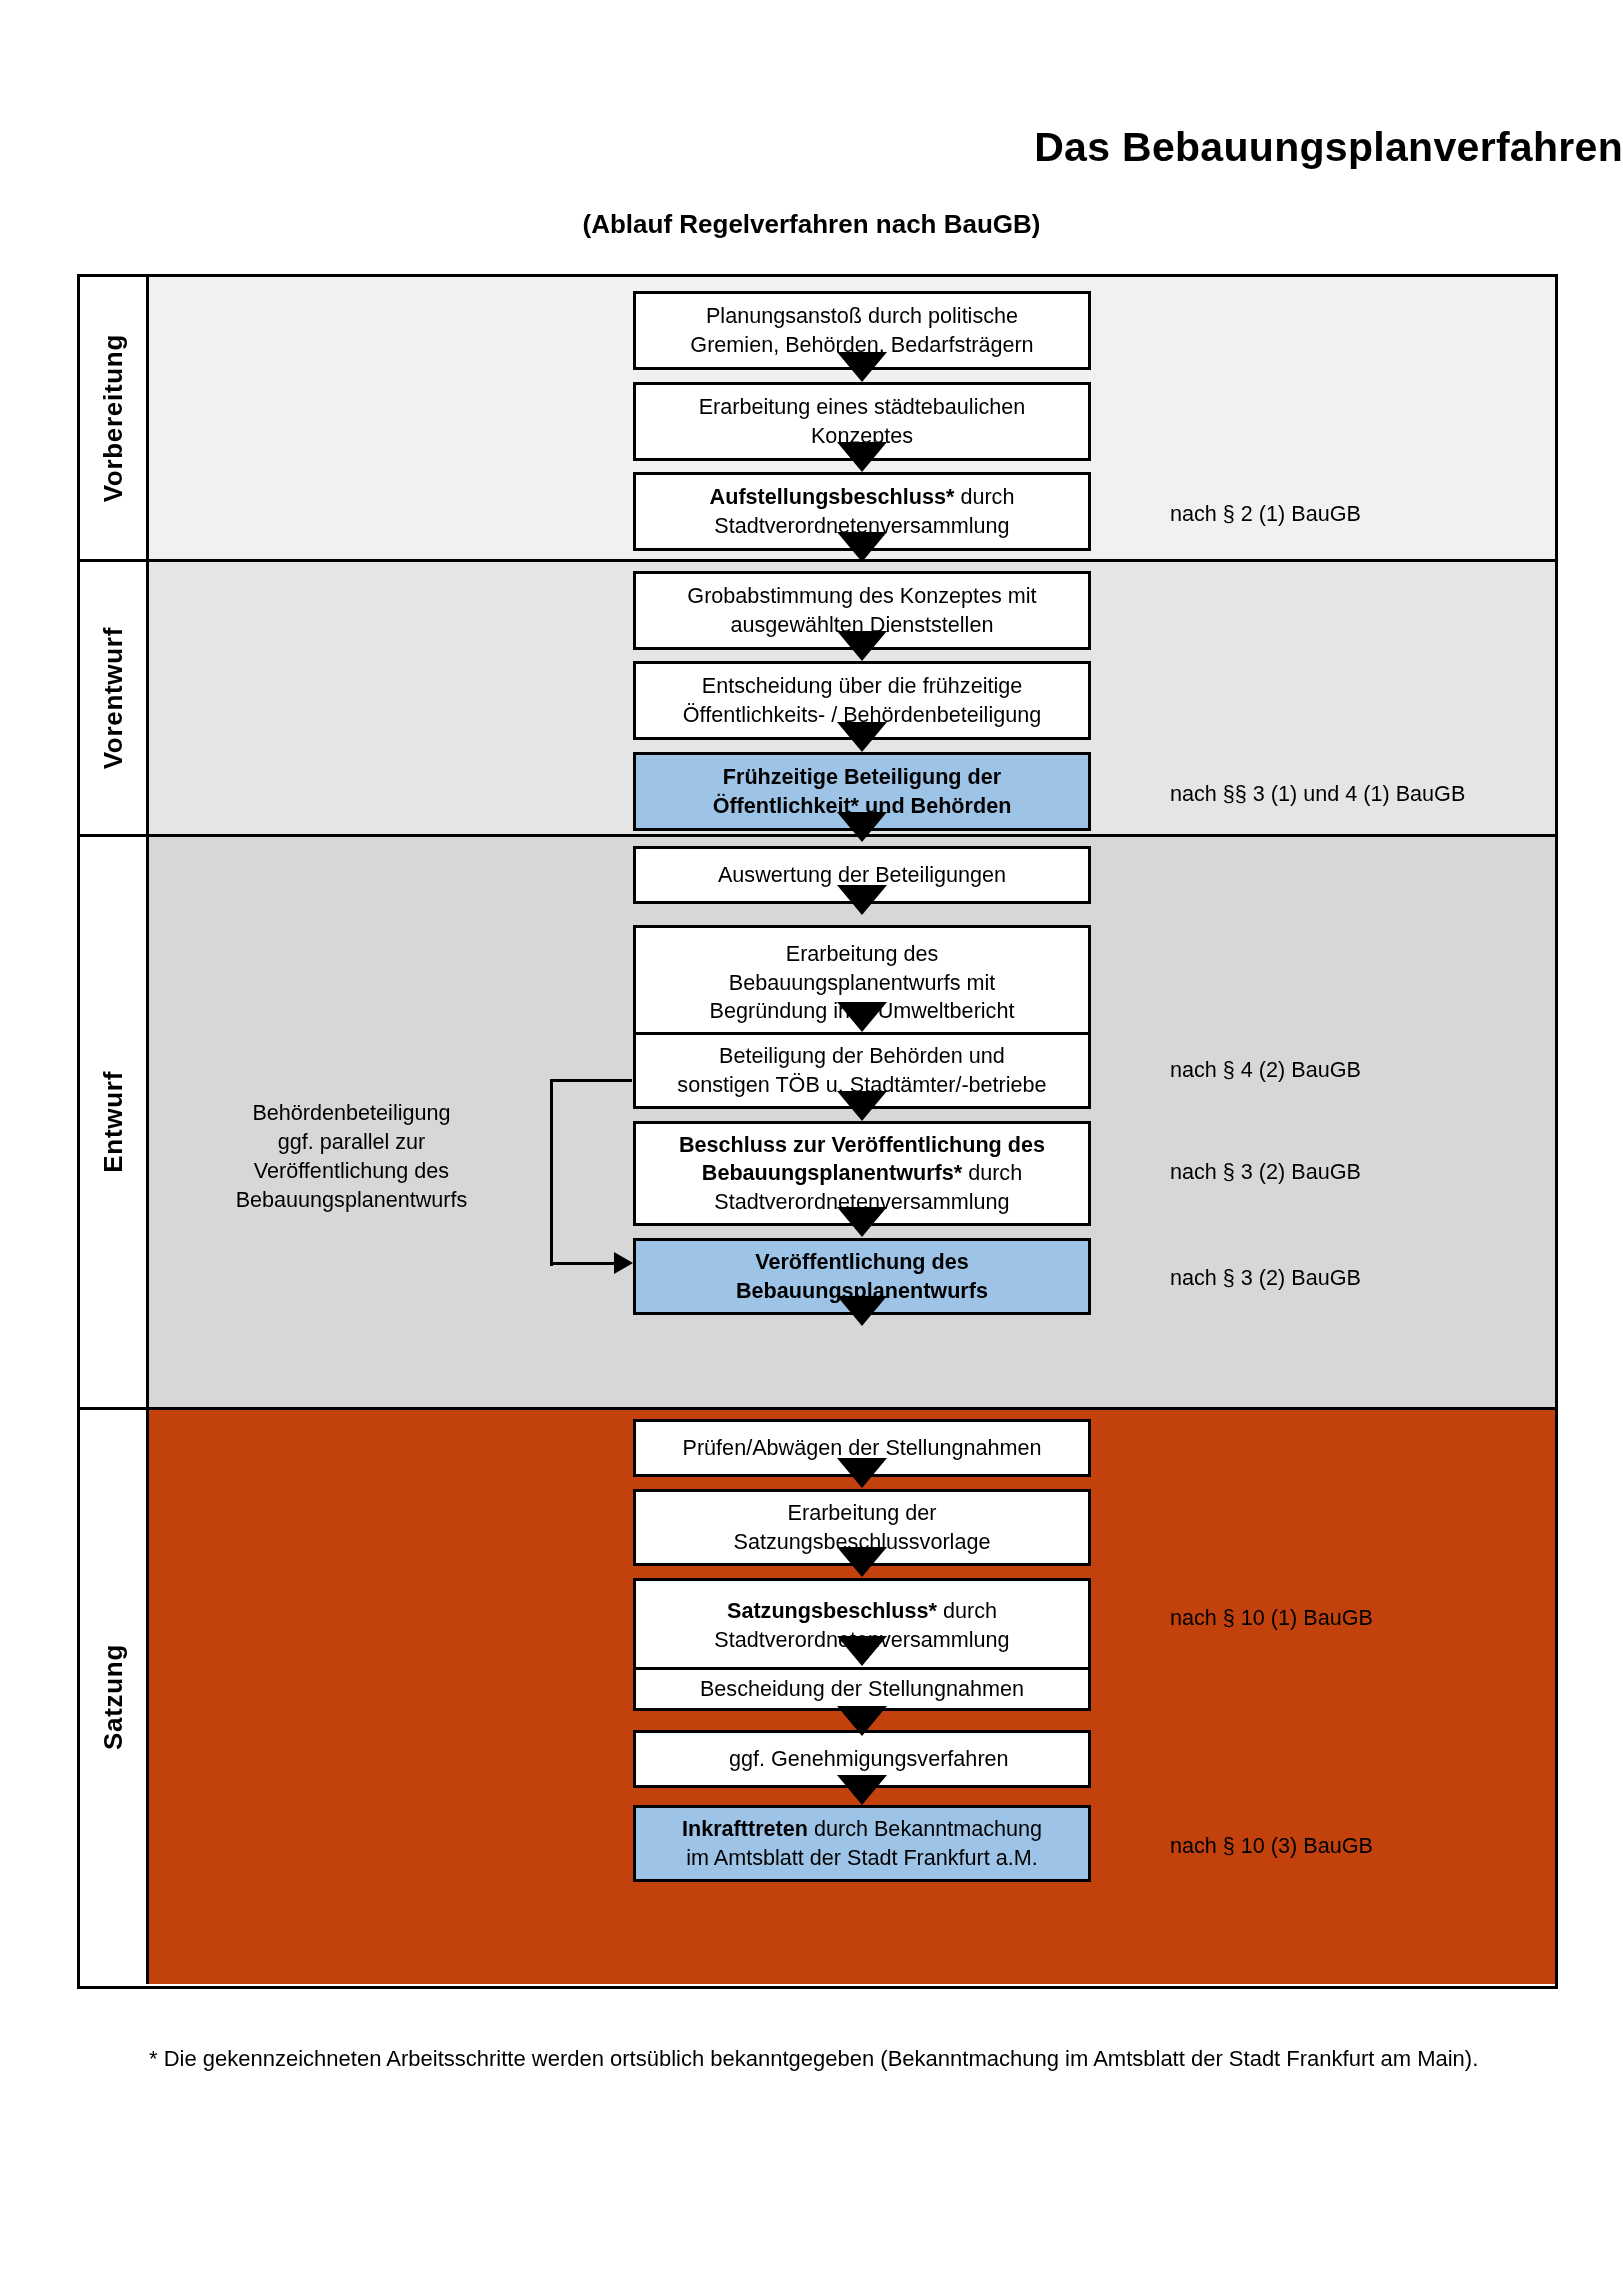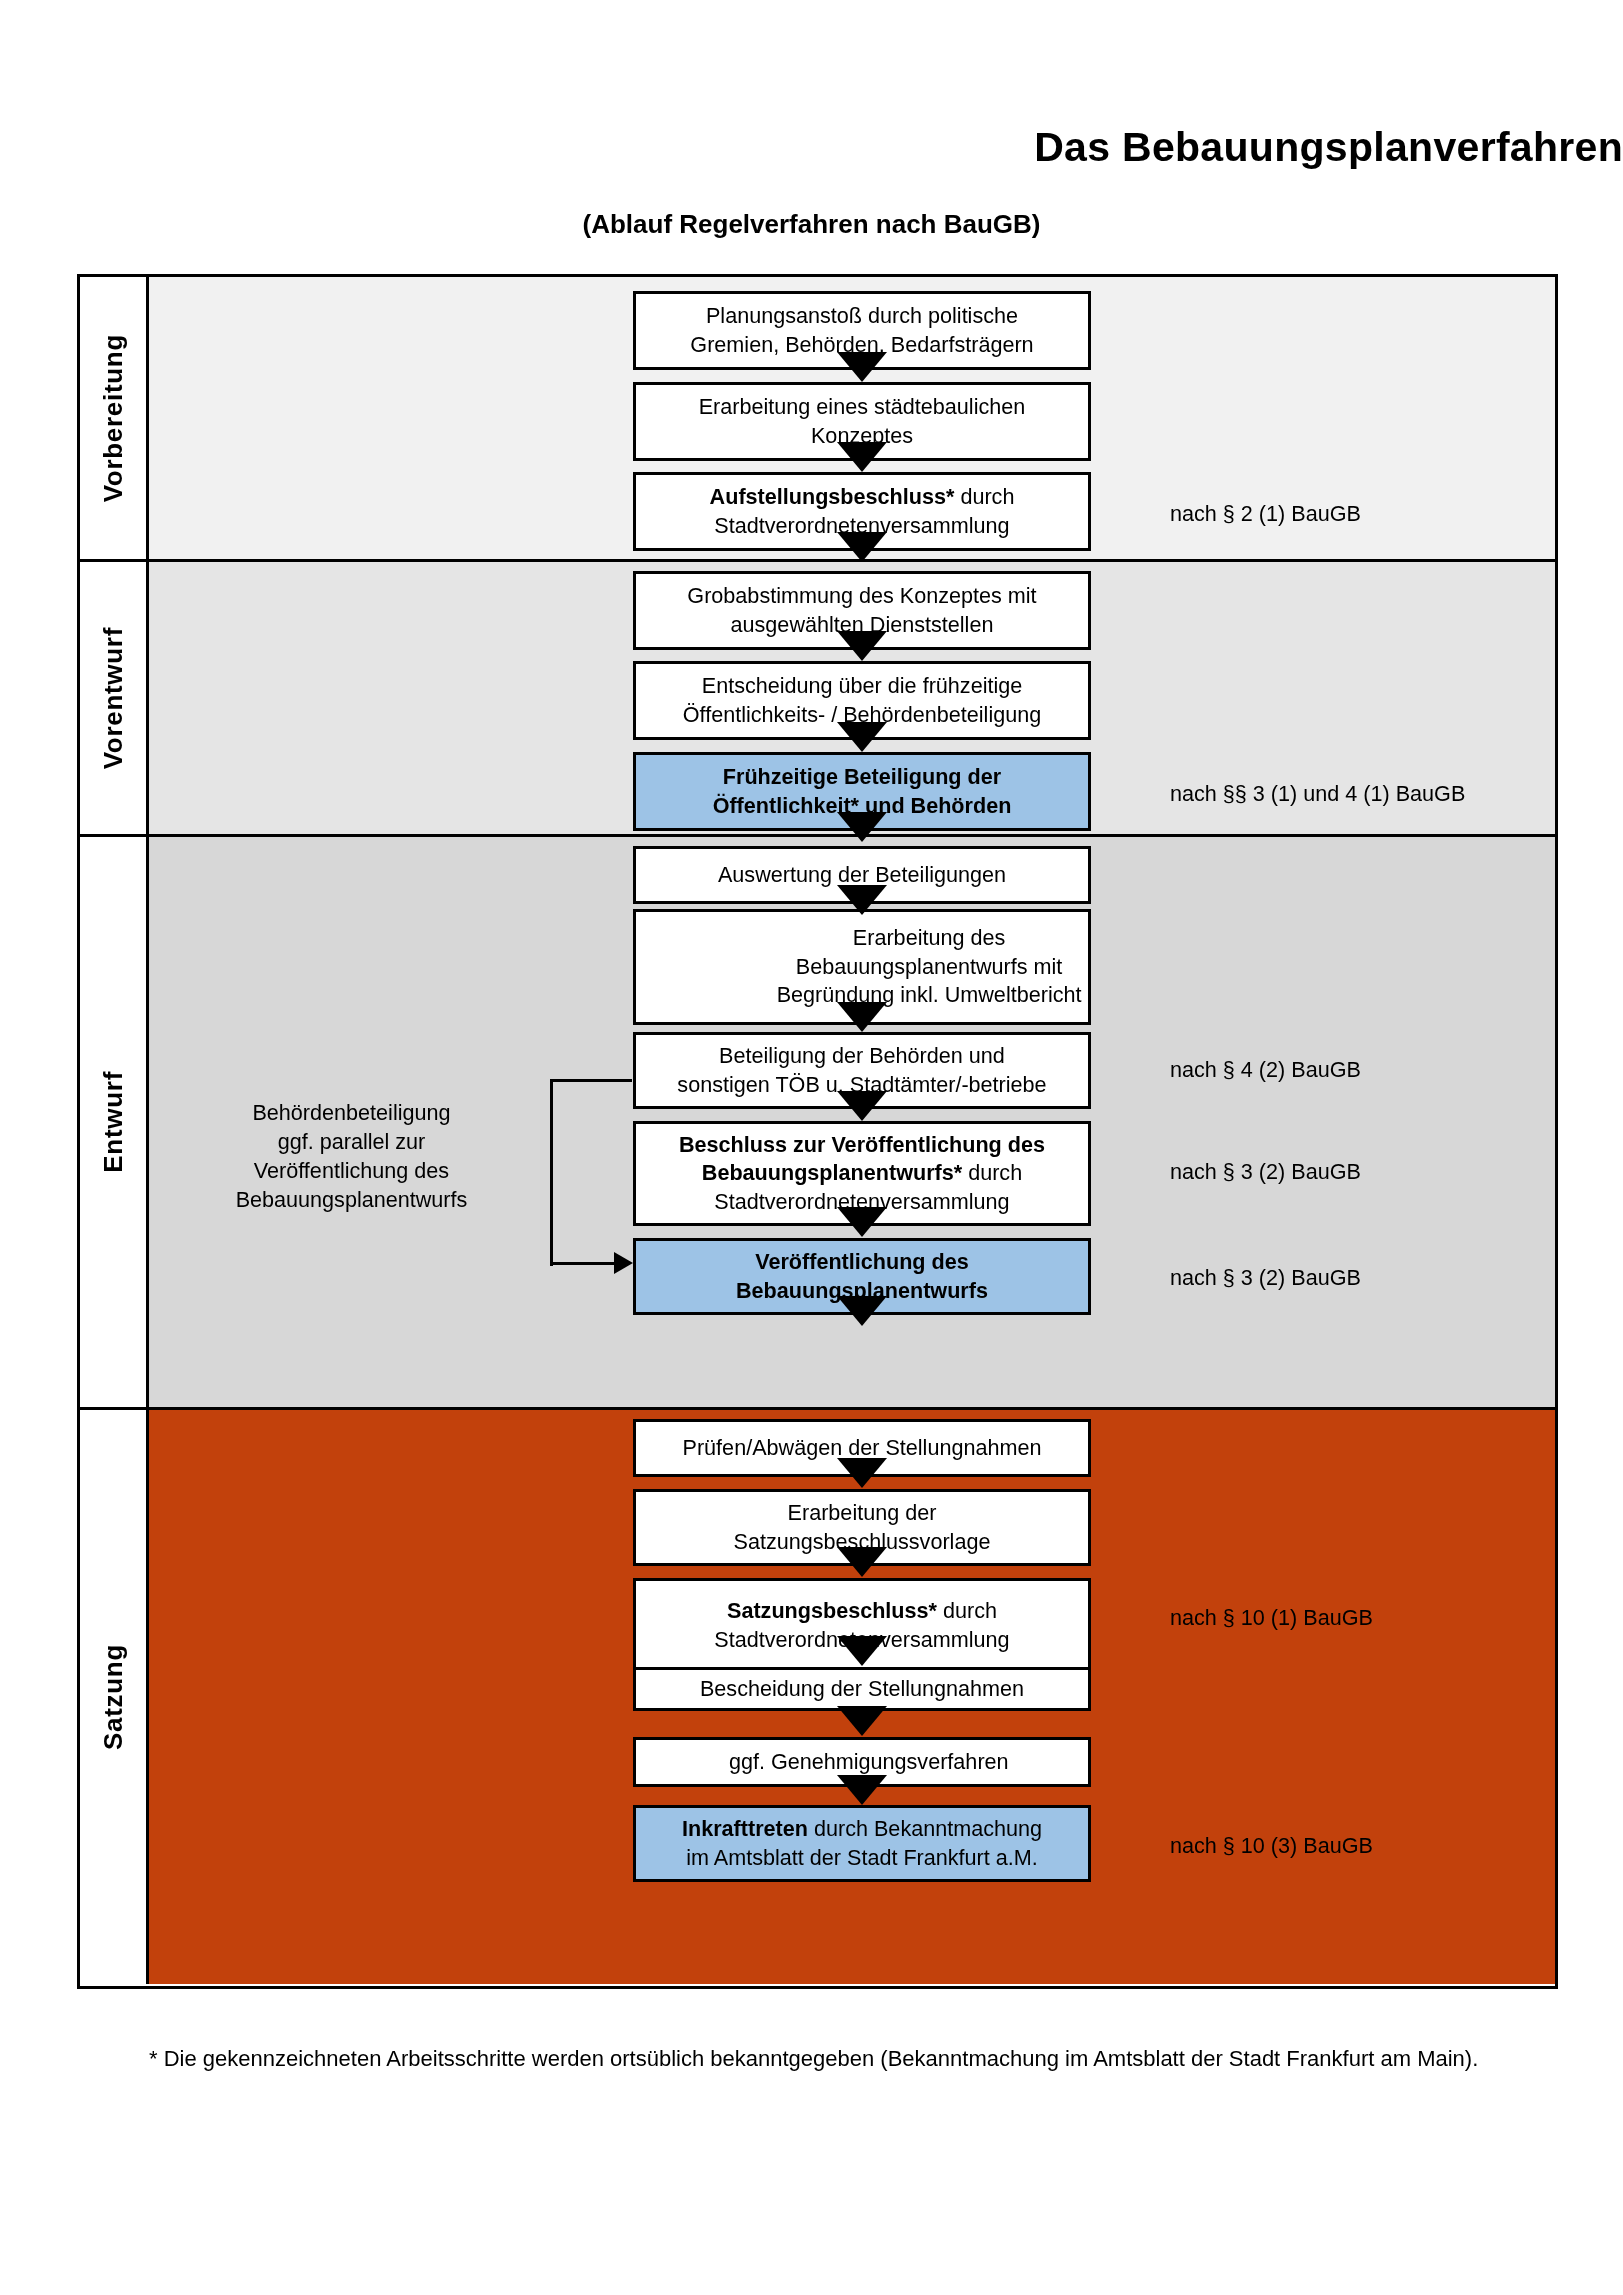--- a/index.html
+++ b/index.html
@@ -280,21 +280,21 @@
 
       <div class="flow-col">
 
         <div class="flow-box" style="top:9.2px;height:58px;">
           <div>
             <div><span>Auswertung der Beteiligungen</span></div>
           </div>
         </div>
         <div class="arrow-down" style="top:48px;"></div>
 
-        <div class="flow-box" style="top:72px;height:116px;justify-content:flex-end;">
+        <div class="flow-box" style="top:88px;height:116px;">
           <div>
             <div><span>Erarbeitung des</span></div>
             <div><span>Bebauungsplanentwurfs mit</span></div>
             <div><span>Begründung inkl. Umweltbericht</span></div>
           </div>
         </div>
         <div class="arrow-down" style="top:165px;"></div>
 
         <div class="flow-box" style="top:195px;height:77px;">
           <div>
@@ -358,21 +358,21 @@
         </div>
         <div class="arrow-down" style="top:226px;"></div>
 
         <div class="flow-box" style="top:257px;height:44px;">
           <div>
             <div><span>Bescheidung der Stellungnahmen</span></div>
           </div>
         </div>
         <div class="arrow-down" style="top:296px;"></div>
 
-        <div class="flow-box" style="top:327px;height:50px;padding-left:20px;">
+        <div class="flow-box" style="top:320px;height:58px;padding-left:20px;">
           <div>
             <div><span>ggf. Genehmigungsverfahren</span></div>
           </div>
         </div>
         <div class="arrow-down" style="top:365px;"></div>
 
         <div class="flow-box blue" style="top:395px;height:77px;">
           <div>
             <div><span class="b">Inkrafttreten</span><span> durch Bekanntmachung</span></div>
             <div><span>im Amtsblatt der Stadt Frankfurt a.M.</span></div>

